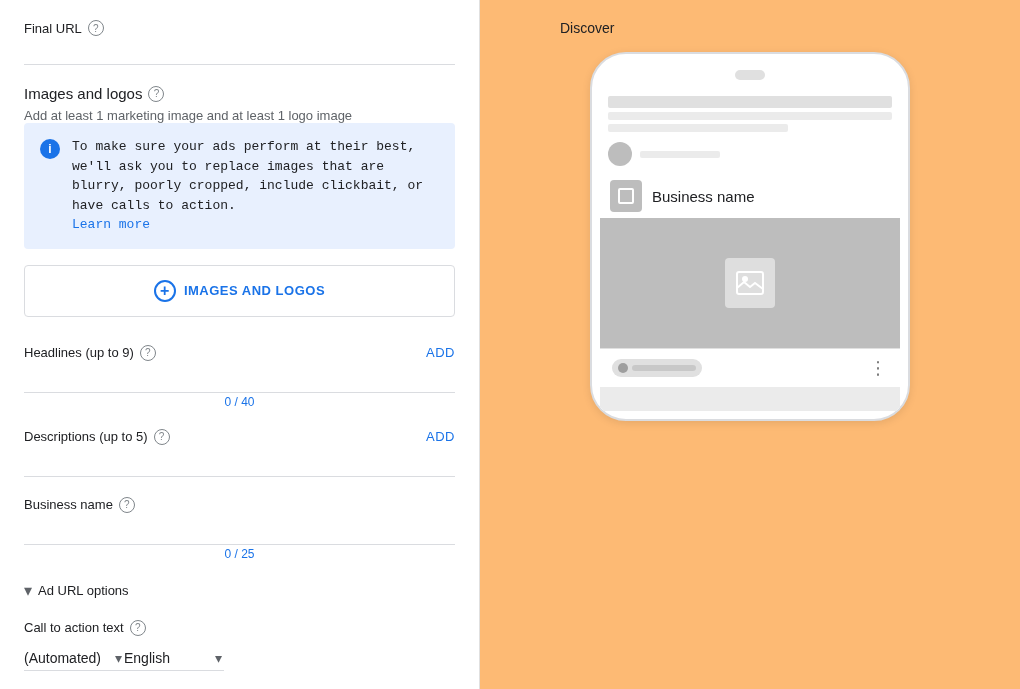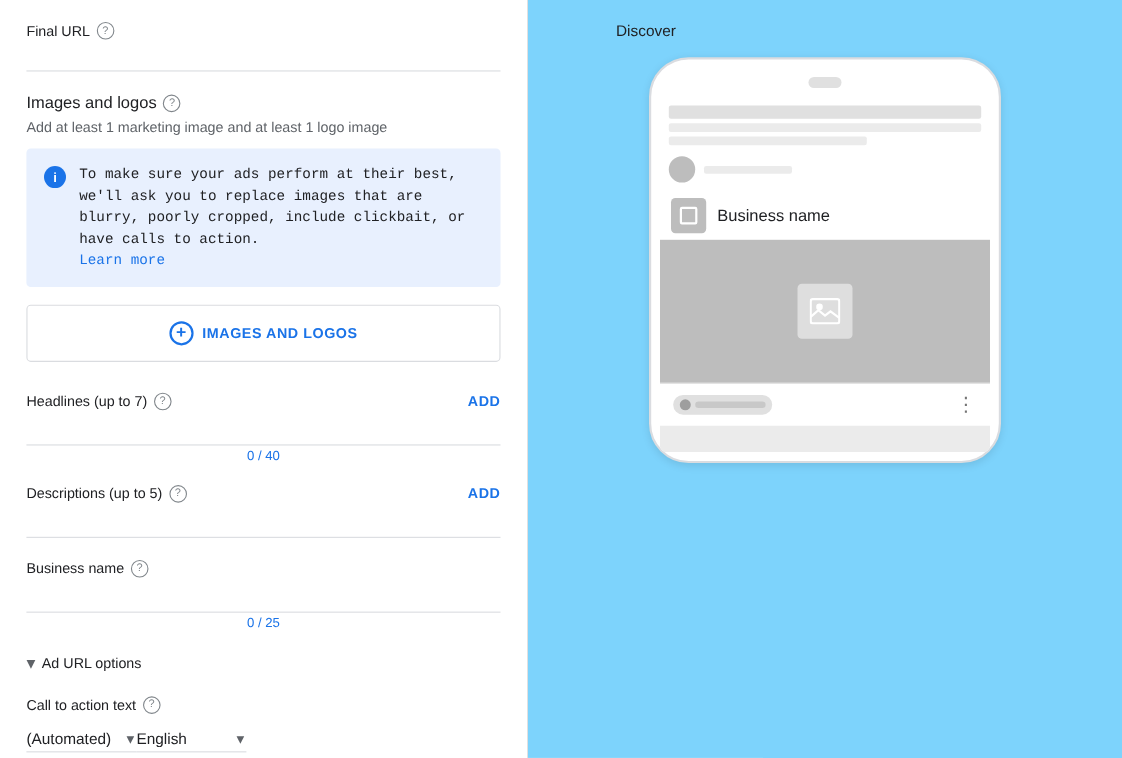--- a/index.html
+++ b/index.html
@@ -63,21 +63,20 @@
       font-weight: 500;
       color: #202124;
       display: flex;
       align-items: center;
       gap: 6px;
       margin-bottom: 6px;
     }
     .section-subtitle {
       font-size: 13px;
       color: #5f6368;
-      margin-bottom: 12px;
     }
 
     
     .info-box {
       background: #e8f0fe;
       border-radius: 4px;
       padding: 14px 16px;
       display: flex;
       gap: 12px;
       margin-bottom: 16px;
@@ -151,21 +150,21 @@
     .form-row-label {
       font-size: 13px;
       color: #202124;
       display: flex;
       align-items: center;
       gap: 6px;
     }
     .add-btn {
       color: #1a73e8;
       font-size: 13px;
-      font-weight: 700;
+      font-weight: 400;
       background: none;
       border: none;
       cursor: pointer;
       letter-spacing: 0.5px;
     }
     .field-underline {
       width: 100%;
       border: none;
       border-bottom: 1px solid #dadce0;
       height: 28px;
@@ -242,21 +241,21 @@
       top: 50%;
       transform: translateY(-50%);
       pointer-events: none;
       color: #5f6368;
       font-size: 14px;
     }
 
     
     .right-panel {
       flex: 1;
-      background: #7dd3fc;
+      background: #fdba74;
       display: flex;
       flex-direction: column;
       align-items: center;
       padding: 20px;
     }
     .preview-label {
       font-size: 14px;
       color: #202124;
       align-self: flex-start;
       margin-left: 60px;
@@ -465,21 +464,21 @@
 
     <button class="add-images-btn">
       <span class="plus-circle">+</span>
       <span>IMAGES AND LOGOS</span>
     </button>
   </div>
 
   <div class="form-row">
     <div class="form-row-header">
       <div class="form-row-label">
-        <span>Headlines (up to 7)</span>
+        <span>Headlines (up to 9)</span>
         <span class="help-icon">?</span>
       </div>
       <button class="add-btn">ADD</button>
     </div>
     <div class="field-underline"></div>
     <div class="char-count">0 / 40</div>
   </div>
 
   <div class="form-row">
     <div class="form-row-header">

